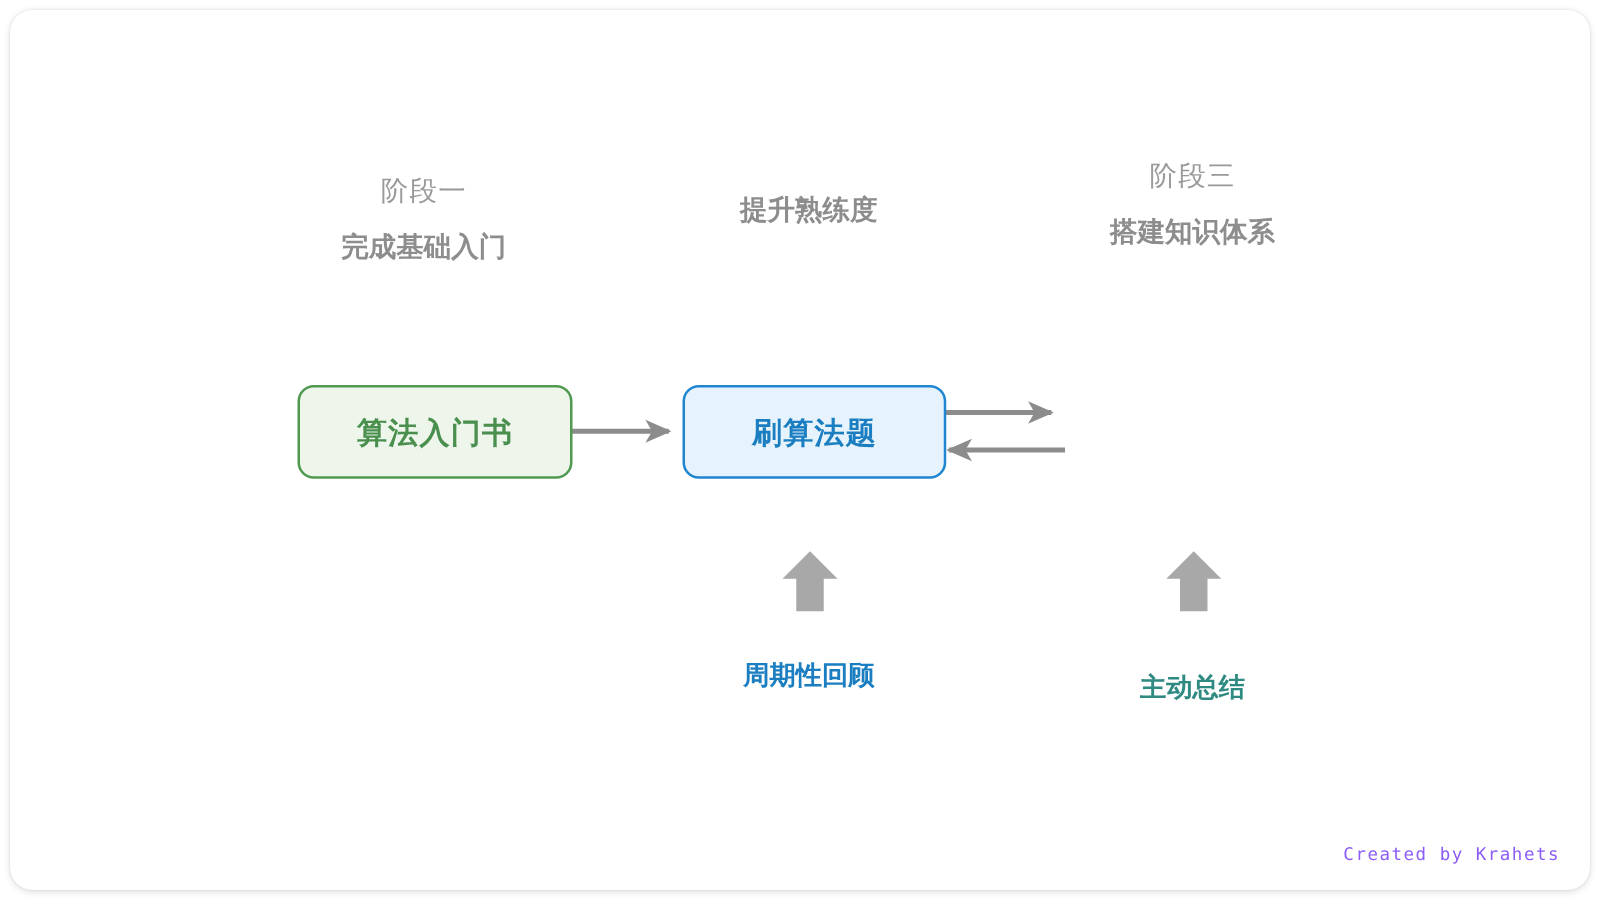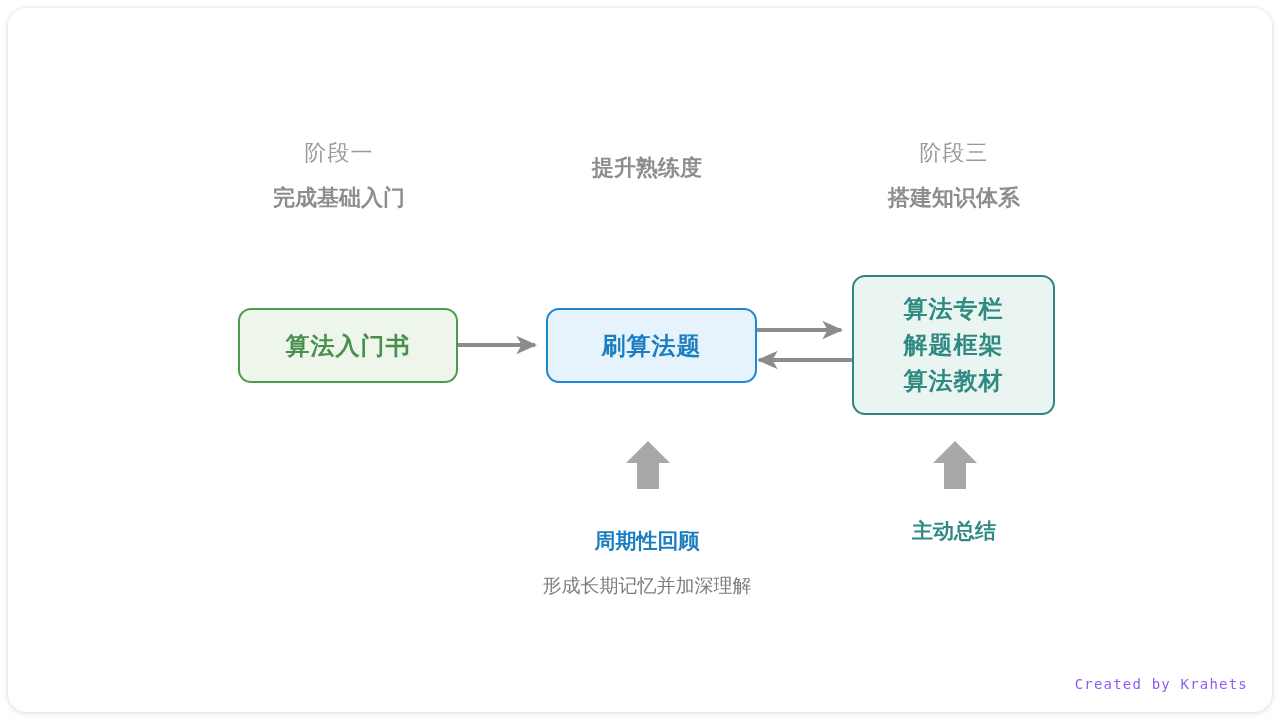--- a/index.html
+++ b/index.html
@@ -41,21 +41,21 @@
   .stage-title {
     font-size: 22px;
     font-weight: bold;
     color: #8d8d8d;
     line-height: 32px;
     margin-top: 14px;
     white-space: nowrap;
   }
   #stage-1 { left: 201px; top: 130px; }
   #stage-2 { left: 509px; top: 130px; }
-  #stage-3 { left: 816px; top: 130px; }
+  #stage-3 { left: 816px; top: 118px; }
 
   
   .node {
     position: absolute;
     box-sizing: border-box;
     border-radius: 13px;
     display: flex;
     flex-direction: column;
     align-items: center;
     justify-content: center;
@@ -111,21 +111,21 @@
   }
   .note-title.blue { color: #1a7ec0; margin-top: 10px; }
   .note-title.teal { color: #2f8a82; }
   .note-body {
     margin-top: 16px;
     font-size: 19px;
     color: #7d7d7d;
     line-height: 27px;
   }
   #note-review { left: 479px; top: 508px; }
-  #note-summary { left: 786px; top: 508px; }
+  #note-summary { left: 786px; top: 528px; }
 
   
   #footer-credit {
     position: absolute;
     right: 24px;
     bottom: 20px;
     font-family: "DejaVu Sans Mono", "Liberation Mono", monospace;
     font-size: 14px;
     color: #8b5cf6;
     letter-spacing: 1.2px;
@@ -167,38 +167,32 @@
   </svg>
 
   <div class="node" id="node-book">
     <span>算法入门书</span>
   </div>
 
   <div class="node" id="node-practice">
     <span>刷算法题</span>
   </div>
 
-  <div class="node" id="node-system">
-    <span class="line">算法专栏</span>
-    <span class="line">解题框架</span>
-    <span class="line">算法教材</span>
-  </div>
 
   <svg class="up-arrow" id="up-arrow-review" style="left:617px; top:432px;" width="46" height="50" viewBox="0 0 46 50">
     <path d="M 23 1 L 45 23 L 34 23 L 34 49 L 12 49 L 12 23 L 1 23 Z" fill="#a8a8a8"></path>
   </svg>
 
   <svg class="up-arrow" id="up-arrow-summary" style="left:924px; top:432px;" width="46" height="50" viewBox="0 0 46 50">
     <path d="M 23 1 L 45 23 L 34 23 L 34 49 L 12 49 L 12 23 L 1 23 Z" fill="#a8a8a8"></path>
   </svg>
 
   <div class="note" id="note-review">
     <div class="note-title blue">周期性回顾</div>
     <div class="note-body">
-      <div>形成长期记忆并加深理解</div>
     </div>
   </div>
 
   <div class="note" id="note-summary">
     <div class="note-title teal">主动总结</div>
   </div>
 
   <div id="footer-credit">Created by Krahets</div>
 
 </div>

